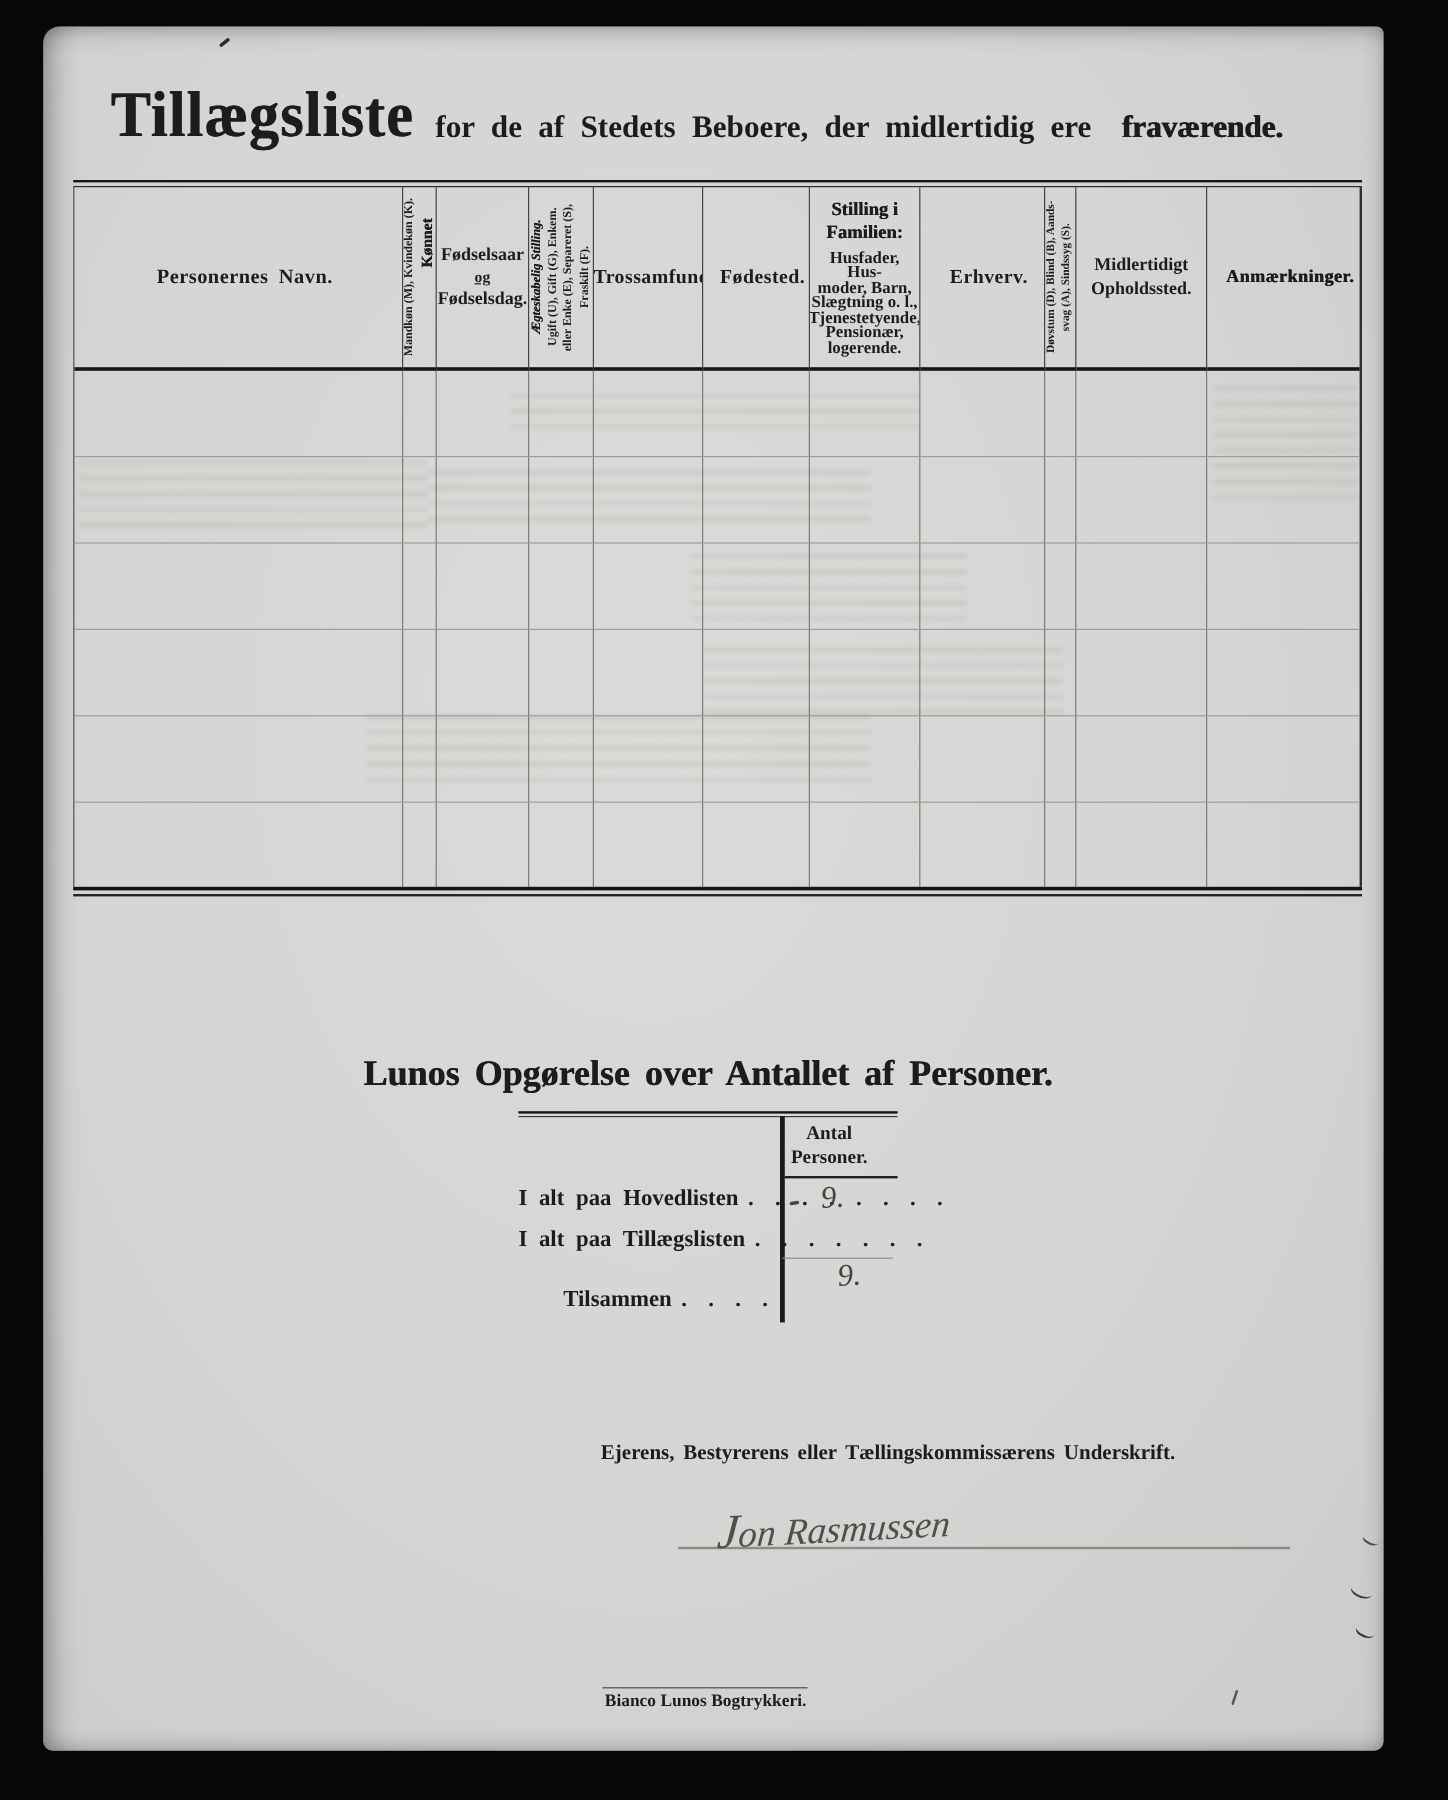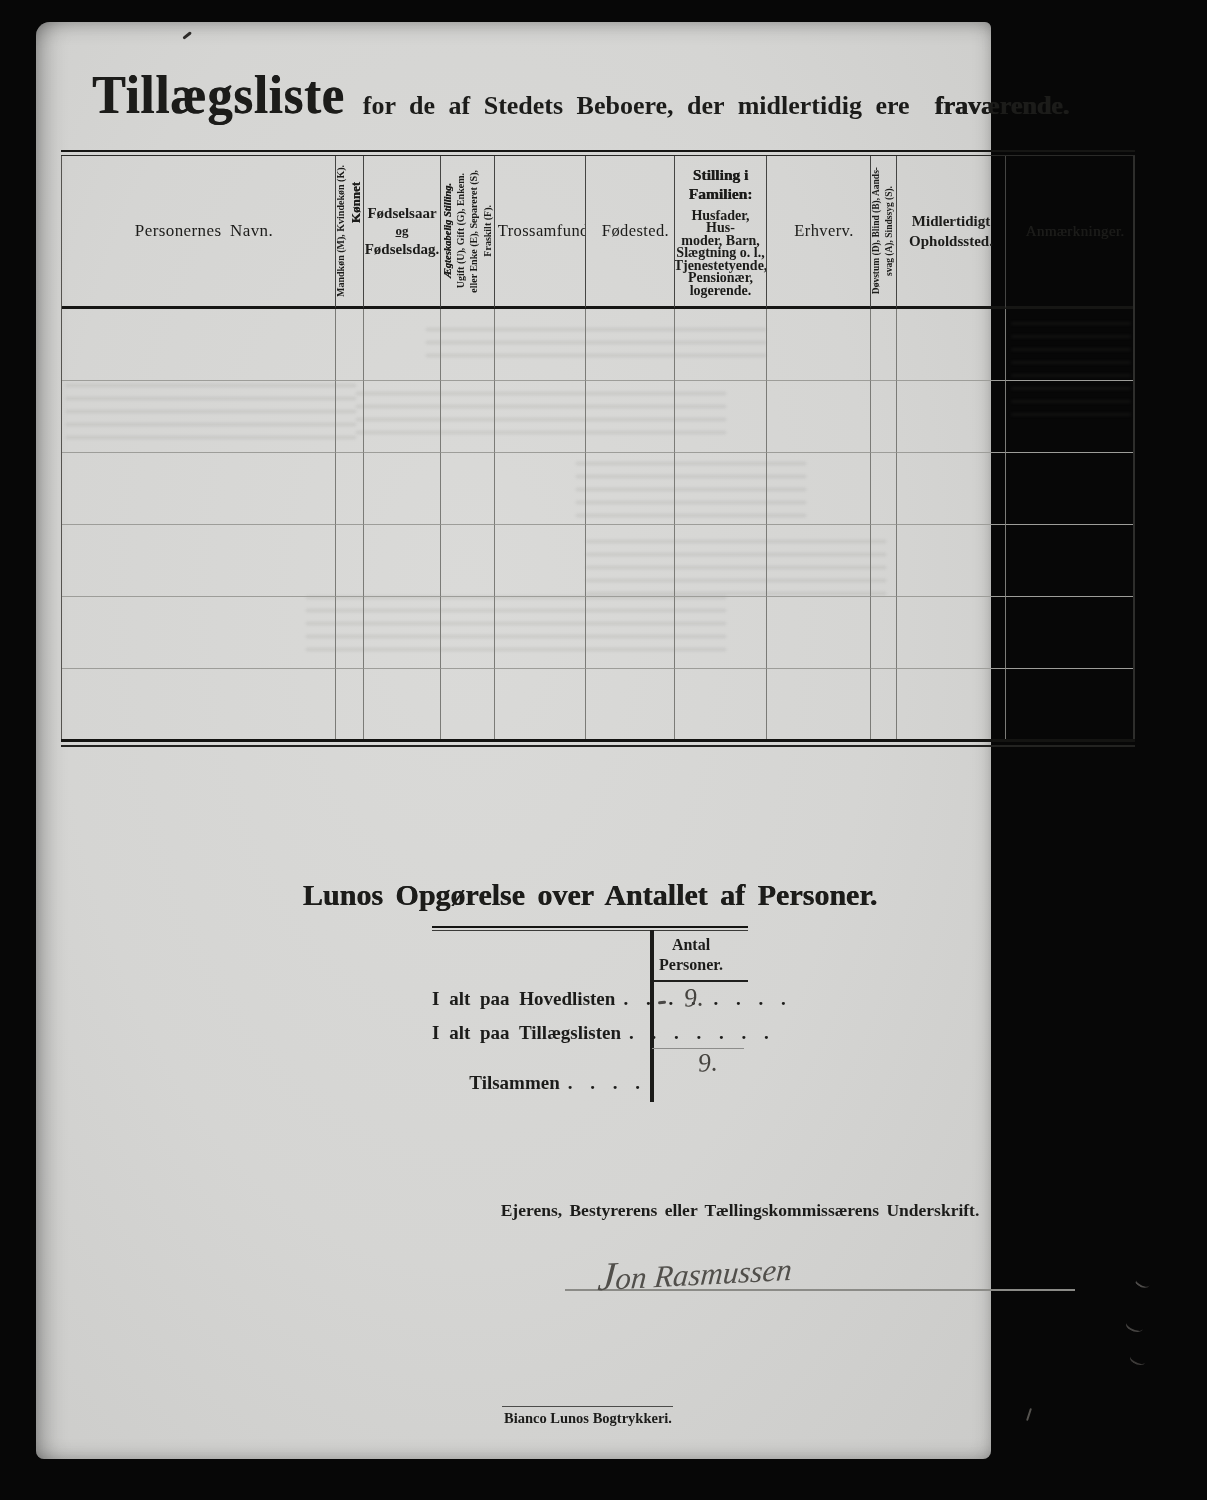--- a/index.html
+++ b/index.html
@@ -4,21 +4,21 @@
 <style>
   * { box-sizing: border-box; margin: 0; padding: 0; }
   html,body { width:1207px; height:1500px; overflow:hidden; }
   body {
     background:#070707;
     font-family:"Liberation Serif","DejaVu Serif",serif;
     position:relative;
     color:#1c1c1a;
   }
   .paper {
-    position:absolute; left:36px; top:22px; width:955px; height:1437px;
+    position:absolute; left:36px; top:22px; width:1117px; height:1437px;
     background:radial-gradient(ellipse at 45% 40%, #dadad8 0%, #d5d5d3 55%, #cbcbc9 100%);
     border-radius:14px 6px 8px 8px;
     box-shadow: inset 20px 0 26px -16px rgba(0,0,0,.38),
                 inset -12px 0 20px -14px rgba(0,0,0,.25),
                 inset 0 16px 22px -16px rgba(0,0,0,.30),
                 inset 0 -14px 20px -14px rgba(0,0,0,.22);
   }
 
   
   .title-block { position:absolute; left:56px; top:46px; display:flex; align-items:baseline; gap:18px; white-space:nowrap; }
@@ -43,21 +43,21 @@
   .hdr {
     border-right:1px solid #454543; border-bottom:3px solid #161614;
     display:flex; flex-direction:column; align-items:center; justify-content:center;
     text-align:center; overflow:hidden; padding:2px 1px;
   }
   .hdr:nth-child(11n) { border-right:none; }
   .bcell { border-right:1px solid #7b7b77; border-bottom:1px solid #9d9d99; }
   .bcell.c10 { border-right:none; }
   .bcell.lastrow { border-bottom:none; }
 
-  .h-label { font-weight:400; font-size:16.5px; letter-spacing:.4px;margin-left:11px; }
+  .h-label { font-weight:700; font-size:16.5px; letter-spacing:.4px;margin-left:11px; }
   .c0 .h-label { font-size:17px; word-spacing:4px; }
   .c10 .h-label { font-size:15px; text-shadow:.5px 0 0 currentColor; }
   .h-line { font-weight:700; font-size:15px; line-height:20px; }
   .h-line-small { font-weight:700; font-size:13px; line-height:16px;text-decoration:underline; }
   .c6 .h-title { font-weight:700; font-size:15.5px; line-height:19px; text-shadow:.4px 0 0 currentColor; }
   .c6 .h-sub { font-weight:700; font-size:14px; line-height:12.5px; }
   .c6 .h-sub.gap { margin-top:7px; }
 
   .vcell { flex-direction:row; gap:1px; }
   .vtext { writing-mode:vertical-rl; transform:rotate(180deg); white-space:nowrap; font-weight:700; line-height:1.25; }

